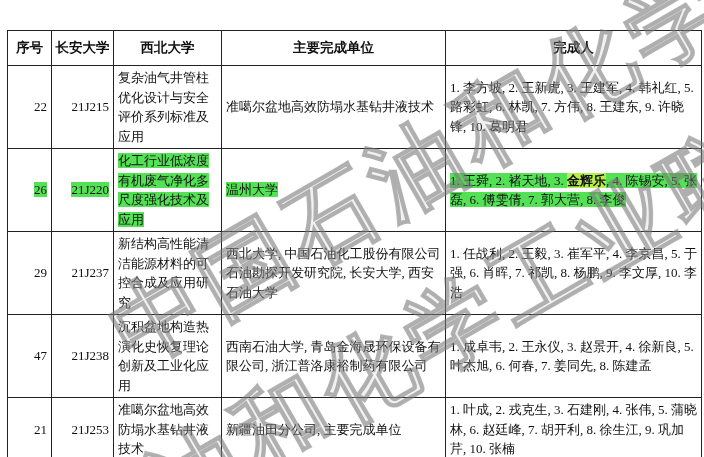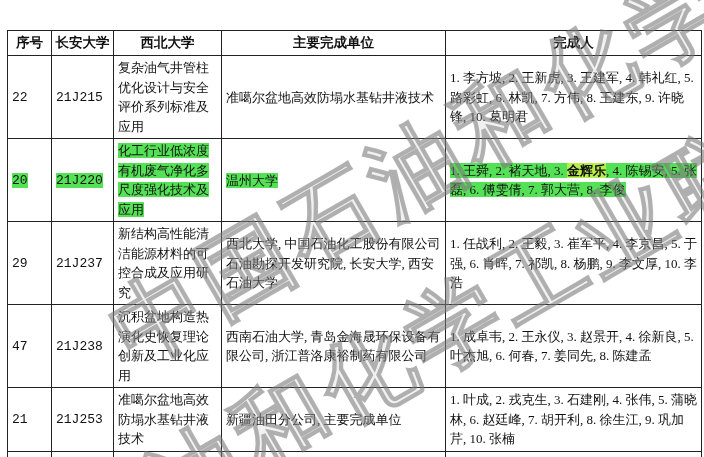--- a/index.html
+++ b/index.html
@@ -19,22 +19,22 @@
     position:absolute;left:7px;top:30px;width:694px;z-index:1;
     border-collapse:collapse;table-layout:fixed;
   }
   th,td{
     border:1px solid var(--border);
     padding:2px 4px;
     font-size:13px;line-height:1.5;
     vertical-align:middle;
     word-break:break-all;
   }
-  th{font-weight:bold;text-align:center;font-size:13.5px;height:25px;padding:2px;}
-  td.c-no,td.c-code{text-align:left;font-family:Liberation Mono, monospace;}
+  th{font-weight:bold;text-align:center;font-size:13.5px;height:35px;padding:2px;}
+  td.c-no,td.c-code{text-align:right;}
   td.c-people,td.c-org,td.c-project{text-align:left;}
   .hl-green{background:var(--highlight-green);}
   .hl-yellow{background:var(--highlight-yellow);font-weight:bold;}
   .wm{
     position:absolute;z-index:5;pointer-events:none;
     white-space:nowrap;font-weight:bold;
     font-size:92px;letter-spacing:7px;
     transform:rotate(-30deg);transform-origin:left bottom;
     color:rgba(140,140,140,0.12);
     -webkit-text-stroke:1.5px rgba(120,120,120,0.55);
@@ -68,21 +68,21 @@
     </thead>
     <tbody>
         <tr>
           <td class="c-no"><span>22</span></td>
           <td class="c-code"><span>21J215</span></td>
           <td class="c-project"><span>复杂油气井管柱优化设计与安全评价系列标准及应用</span></td>
           <td class="c-org"><span>准噶尔盆地高效防塌水基钻井液技术</span></td>
           <td class="c-people"><span>1. 李方坡, 2. 王新虎, 3. 王建军, 4. 韩礼红, 5. 路彩虹, 6. 林凯, 7. 方伟, 8. 王建东, 9. 许晓锋, 10. 葛明君</span></td>
         </tr>
         <tr>
-          <td class="c-no"><span class="hl-green">20</span></td>
+          <td class="c-no"><span class="hl-green">26</span></td>
           <td class="c-code"><span class="hl-green">21J220</span></td>
           <td class="c-project"><span class="hl-green">化工行业低浓度有机废气净化多尺度强化技术及应用</span></td>
           <td class="c-org"><span class="hl-green">温州大学</span></td>
           <td class="c-people"><span class="hl-green">1. 王舜, 2. 褚天地, 3. </span><span class="hl-yellow">金辉乐</span><span class="hl-green">, 4. 陈锡安, 5. 张磊, 6. 傅雯倩, 7. 郭大营, 8. 李俊</span></td>
         </tr>
         <tr>
           <td class="c-no"><span>29</span></td>
           <td class="c-code"><span>21J237</span></td>
           <td class="c-project"><span>新结构高性能清洁能源材料的可控合成及应用研究</span></td>
           <td class="c-org"><span>西北大学, 中国石油化工股份有限公司石油勘探开发研究院, 长安大学, 西安石油大学</span></td>

